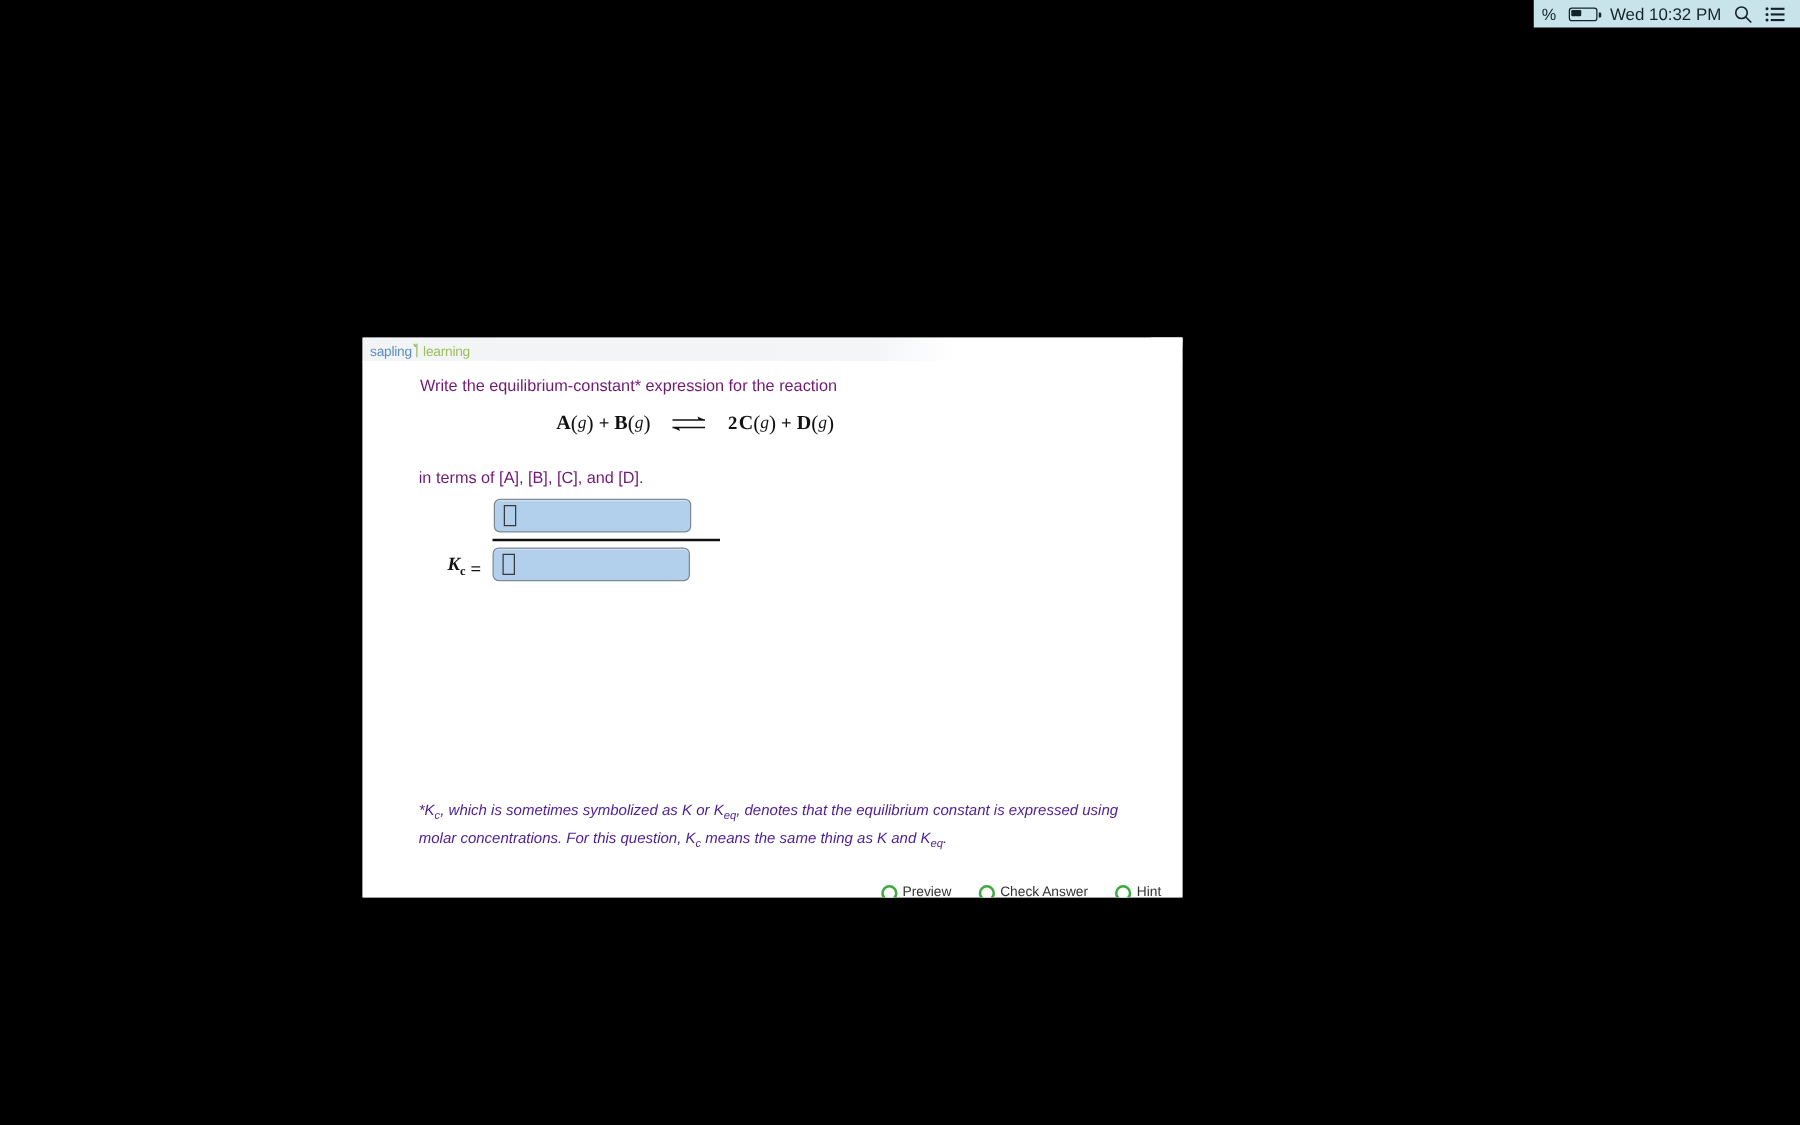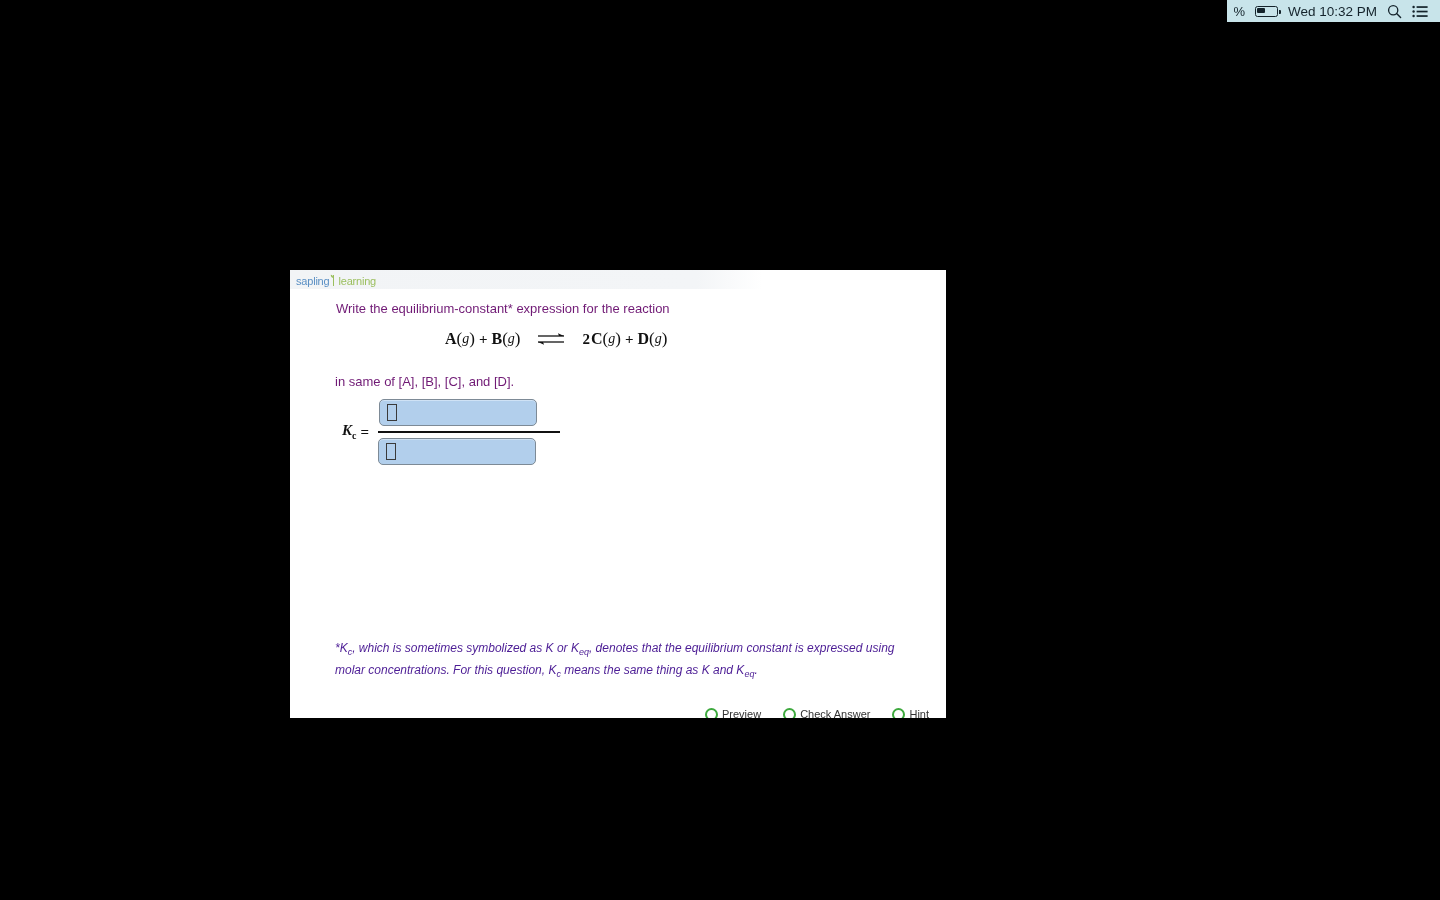--- a/index.html
+++ b/index.html
@@ -106,22 +106,22 @@
   .plus{font-weight:bold;margin:0 4px;font-size:15px;}
   .eqarrow{
     display:inline-block;margin:0 16px;position:relative;
     width:30px;height:18px;
   }
   .eqarrow svg{display:block;}
   .coef{font-weight:bold;font-size:15px;margin-right:1px;}
 
   
   #answer-area{
-    position:absolute;left:52px;top:110px;
-    display:flex;align-items:center;
+    position:absolute;left:68px;top:110px;
+    display:flex;align-items:flex-end;
   }
   #kc-label{
     font-family:"Liberation Serif", serif;
     font-style:italic;font-weight:bold;font-size:15px;
     color:#111;margin-right:4px;white-space:nowrap;
     padding-bottom:2px;
   }
   #kc-label sub{font-size:10px;font-style:normal;font-weight:bold;}
   #kc-eq{
     font-family:"Liberation Serif", serif;
@@ -253,21 +253,21 @@
         <span class="paren">(</span>
         <span class="state">g</span>
         <span class="paren">)</span>
       <span class="plus">+</span>
       <span class="species">D</span>
         <span class="paren">(</span>
         <span class="state">g</span>
         <span class="paren">)</span>
     </div>
 
-    <div class="q-text" id="interms-line">in same of [A], [B], [C], and [D].</div>
+    <div class="q-text" id="interms-line">in terms of [A], [B], [C], and [D].</div>
 
     <div id="answer-area">
       <span id="kc-label"><span>K</span><sub>c</sub></span>
       <span id="kc-eq">=</span>
       <div id="fraction">
         <div class="ansbox frac-num">
           <span class="caret"></span>
           <span></span>
         </div>
         <div class="frac-bar"></div>

